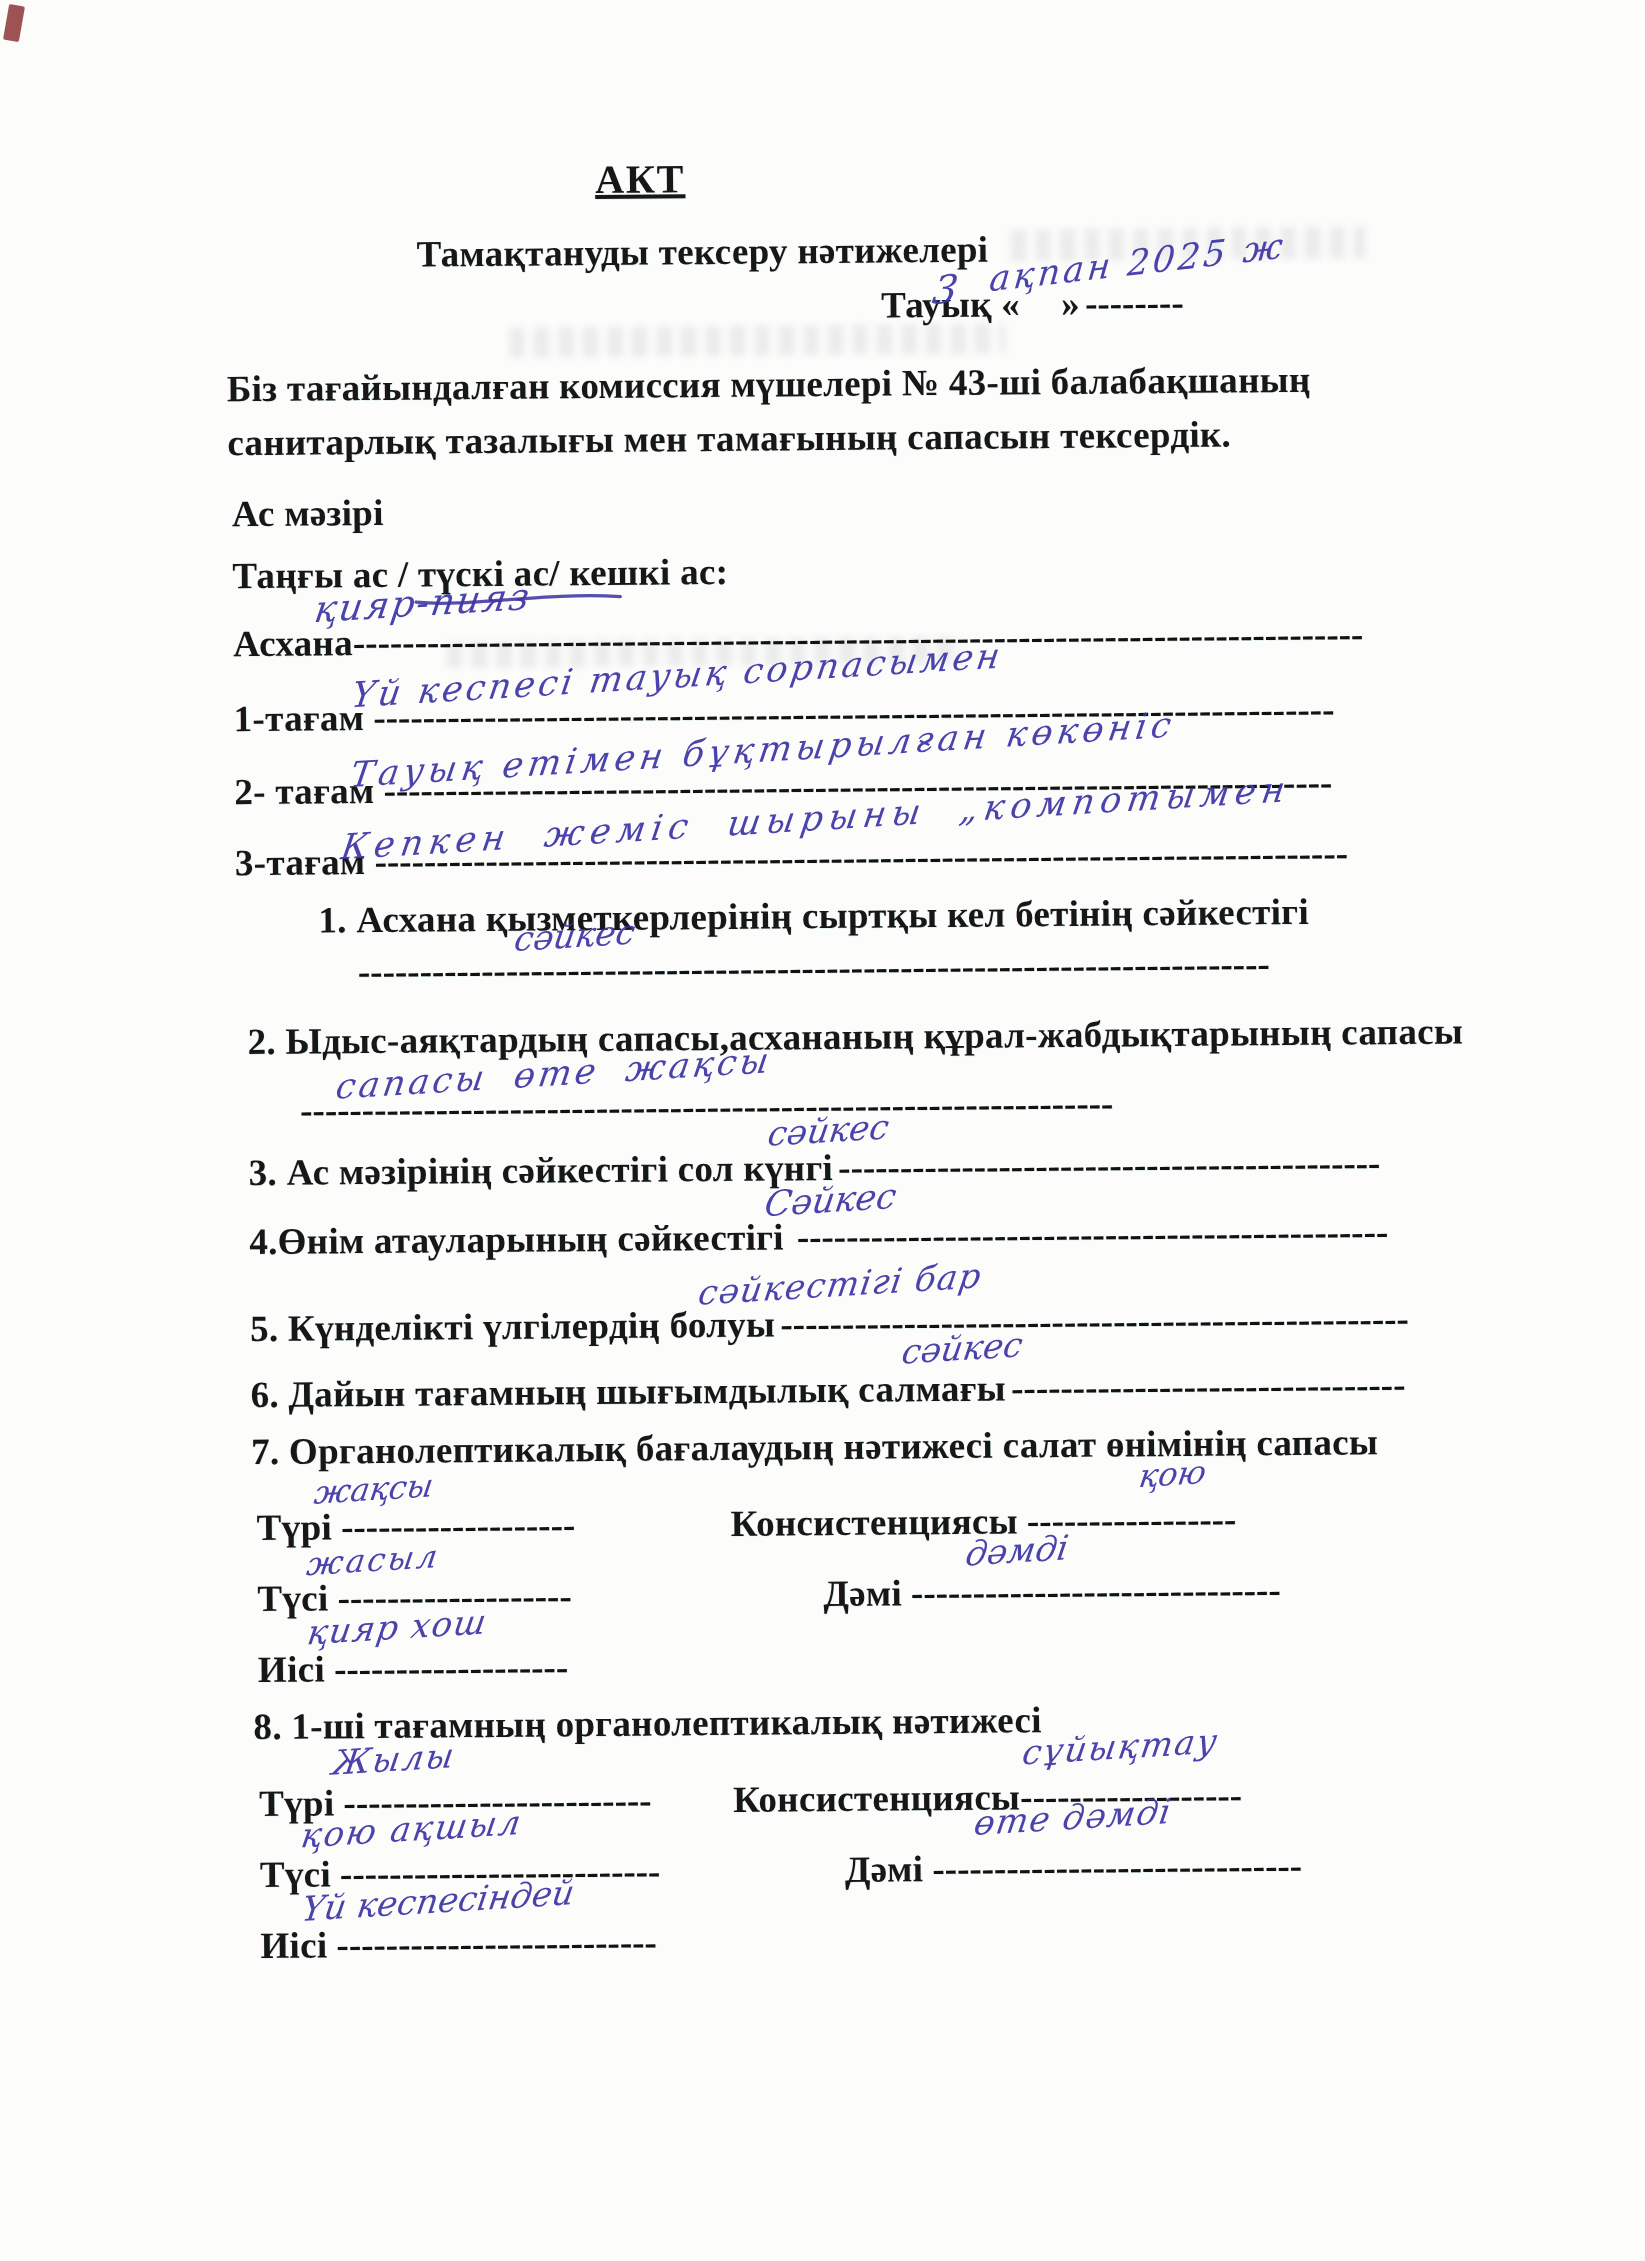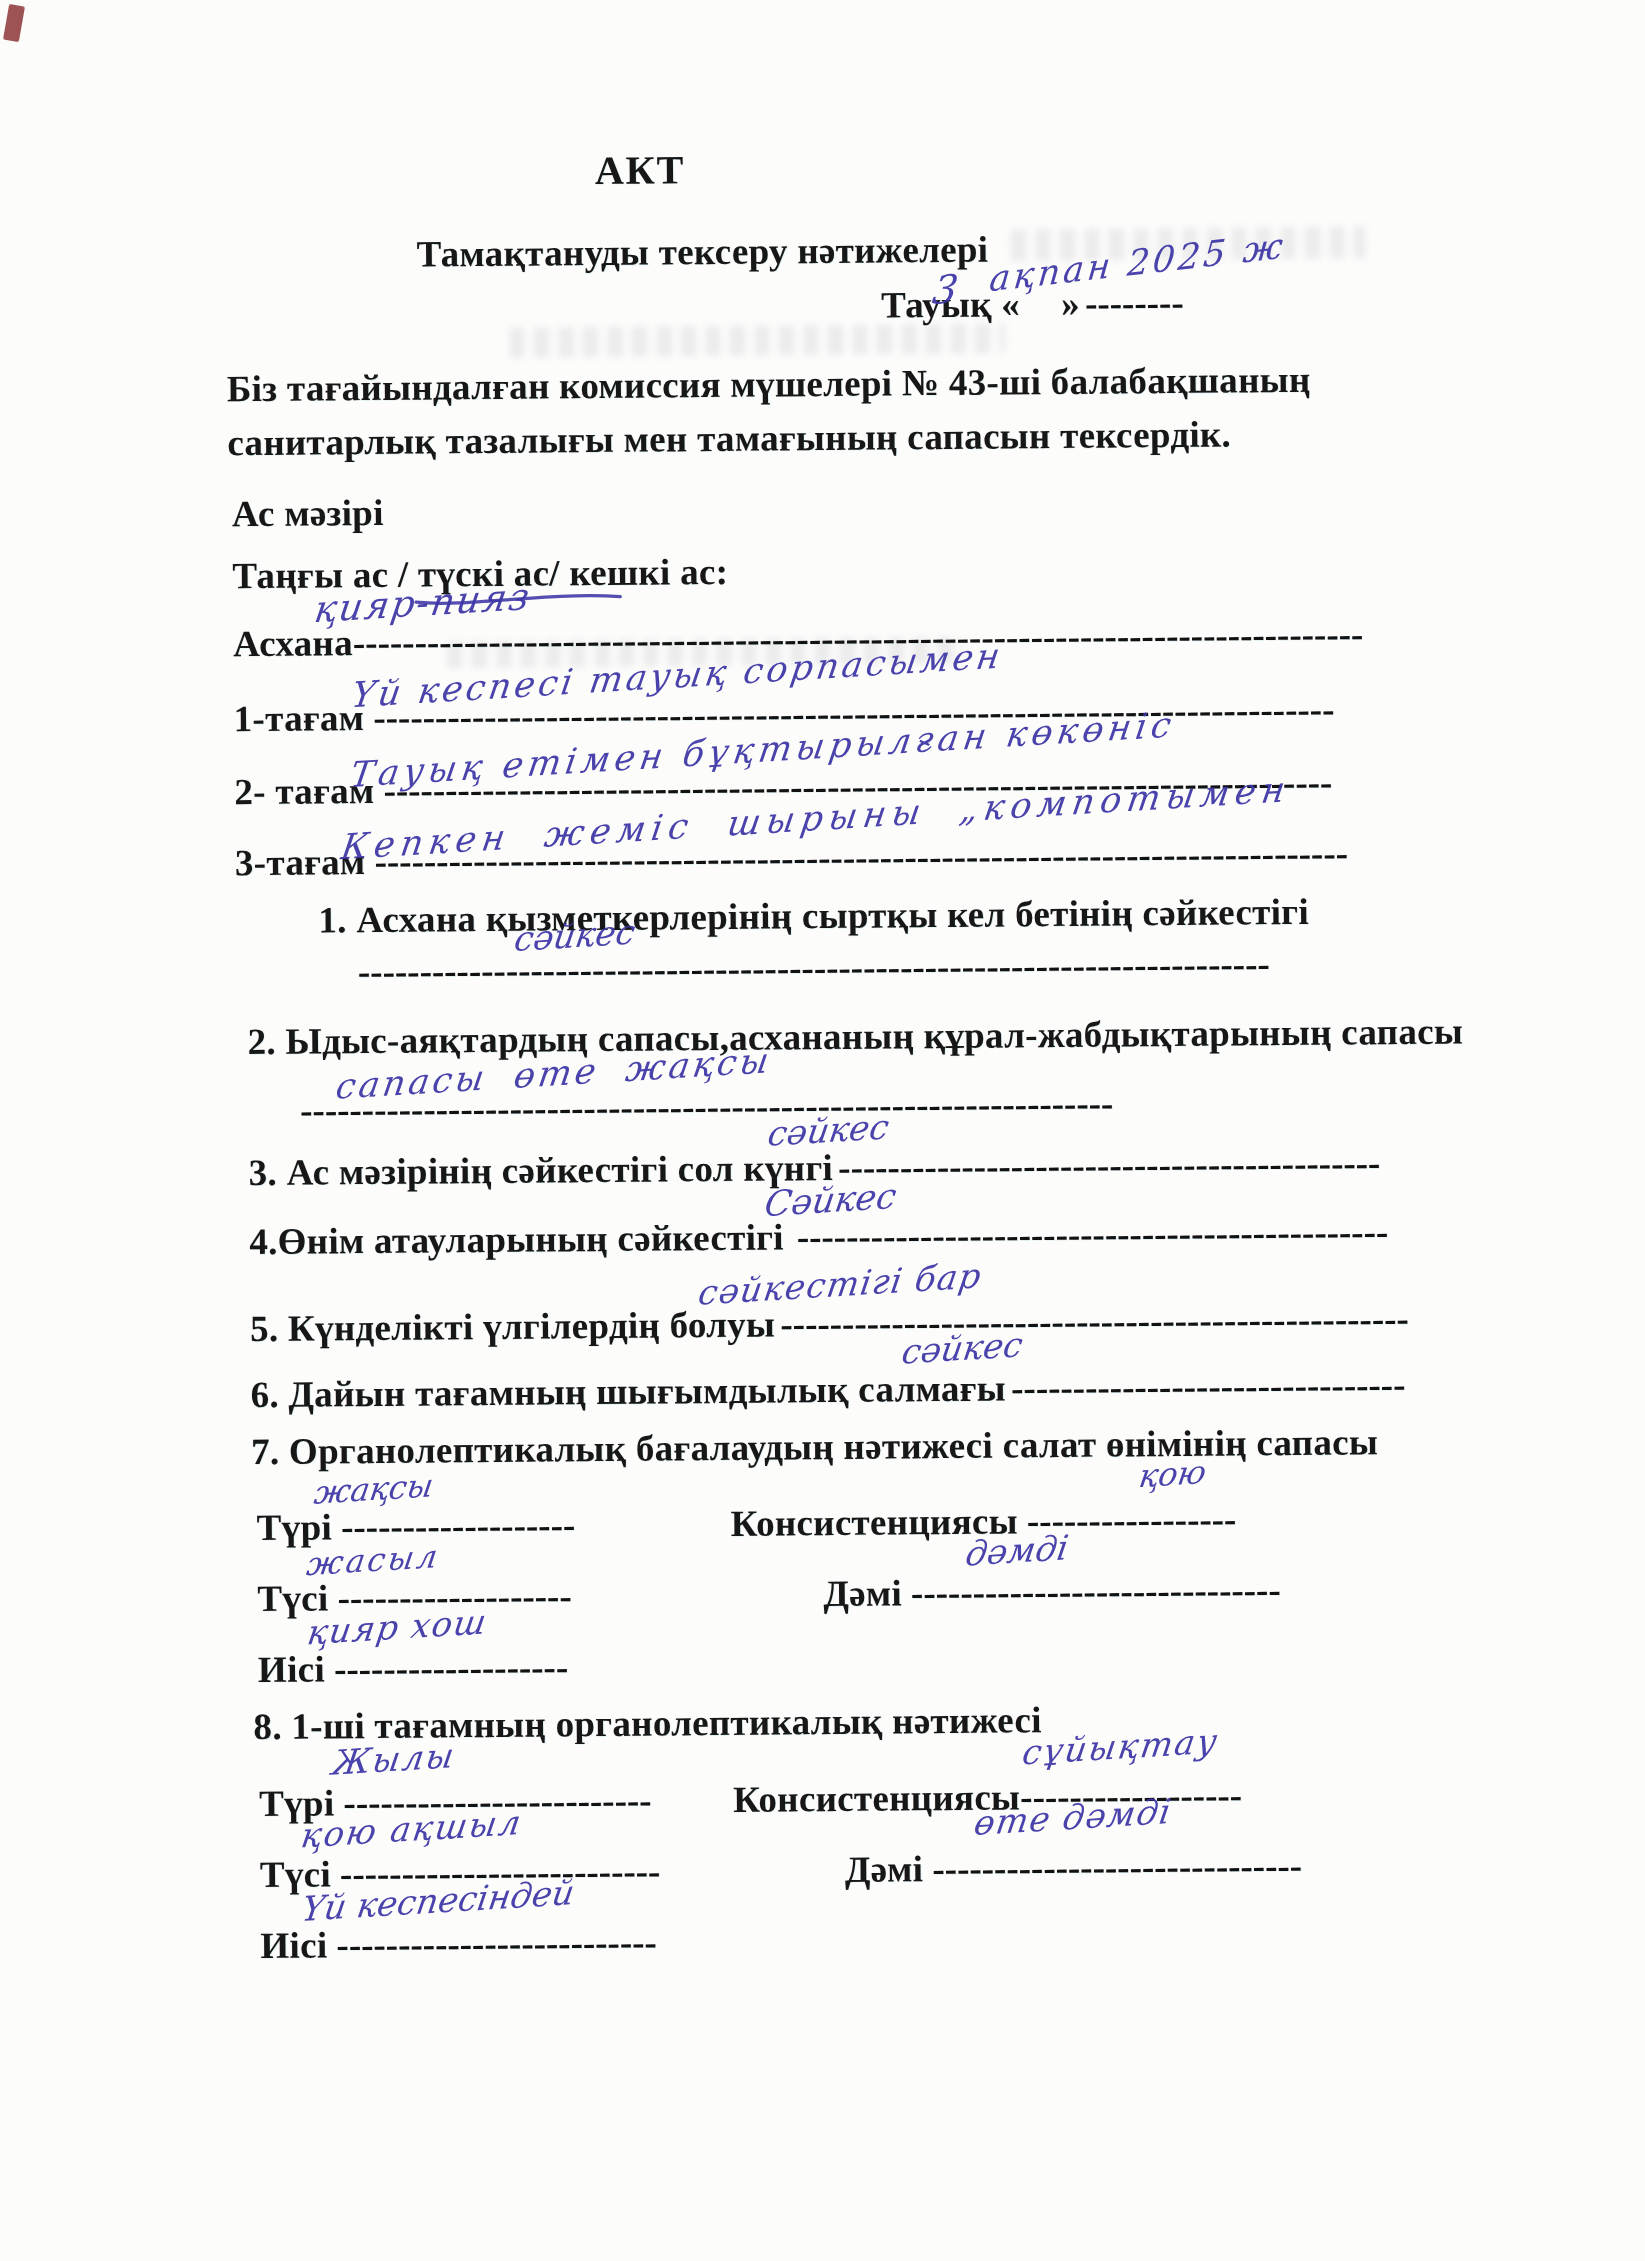--- a/index.html
+++ b/index.html
@@ -65,21 +65,21 @@
 <div class="page">
 
   <div class="red-mark" style="left:6.4px;top:5.2px;width:15.5px;height:36px;"></div>
 
   <div class="content">
 
     <div class="artifact" style="left:1018px;top:236px;width:355px;height:32px;"></div>
     <div class="artifact" style="left:516px;top:330px;width:496px;height:30px;"></div>
     <div class="artifact" style="left:451px;top:643px;width:516px;height:27px;"></div>
 
-    <div class="ln title" style="left:603px;top:152px;">АКТ</div>
+    <div class="ln title" style="left:603px;top:161px;text-decoration:underline;">АКТ</div>
     <div class="ln" style="left:424px;top:236px;">Тамақтануды тексеру нәтижелері</div>
 
     <div class="ln" style="left:888px;top:291px;">
       <span>Тауық «</span><span class="daygap"></span><span>»</span><span class="dash">--------</span>
     </div>
     <div class="hw" style="left:940px;top:273px;font-size:39px;">3</div>
     <div class="hw" style="left:996px;top:250px;font-size:35px;letter-spacing:3.2px;transform:rotate(-6deg) skewX(-12deg);">ақпан 2025 ж</div>
 
     <div class="ln" style="left:233px;top:369px;">Біз тағайындалған комиссия мүшелері № 43-ші балабақшаның</div>
     <div class="ln" style="left:233px;top:423px;">санитарлық тазалығы мен тамағының сапасын тексердік.</div>

